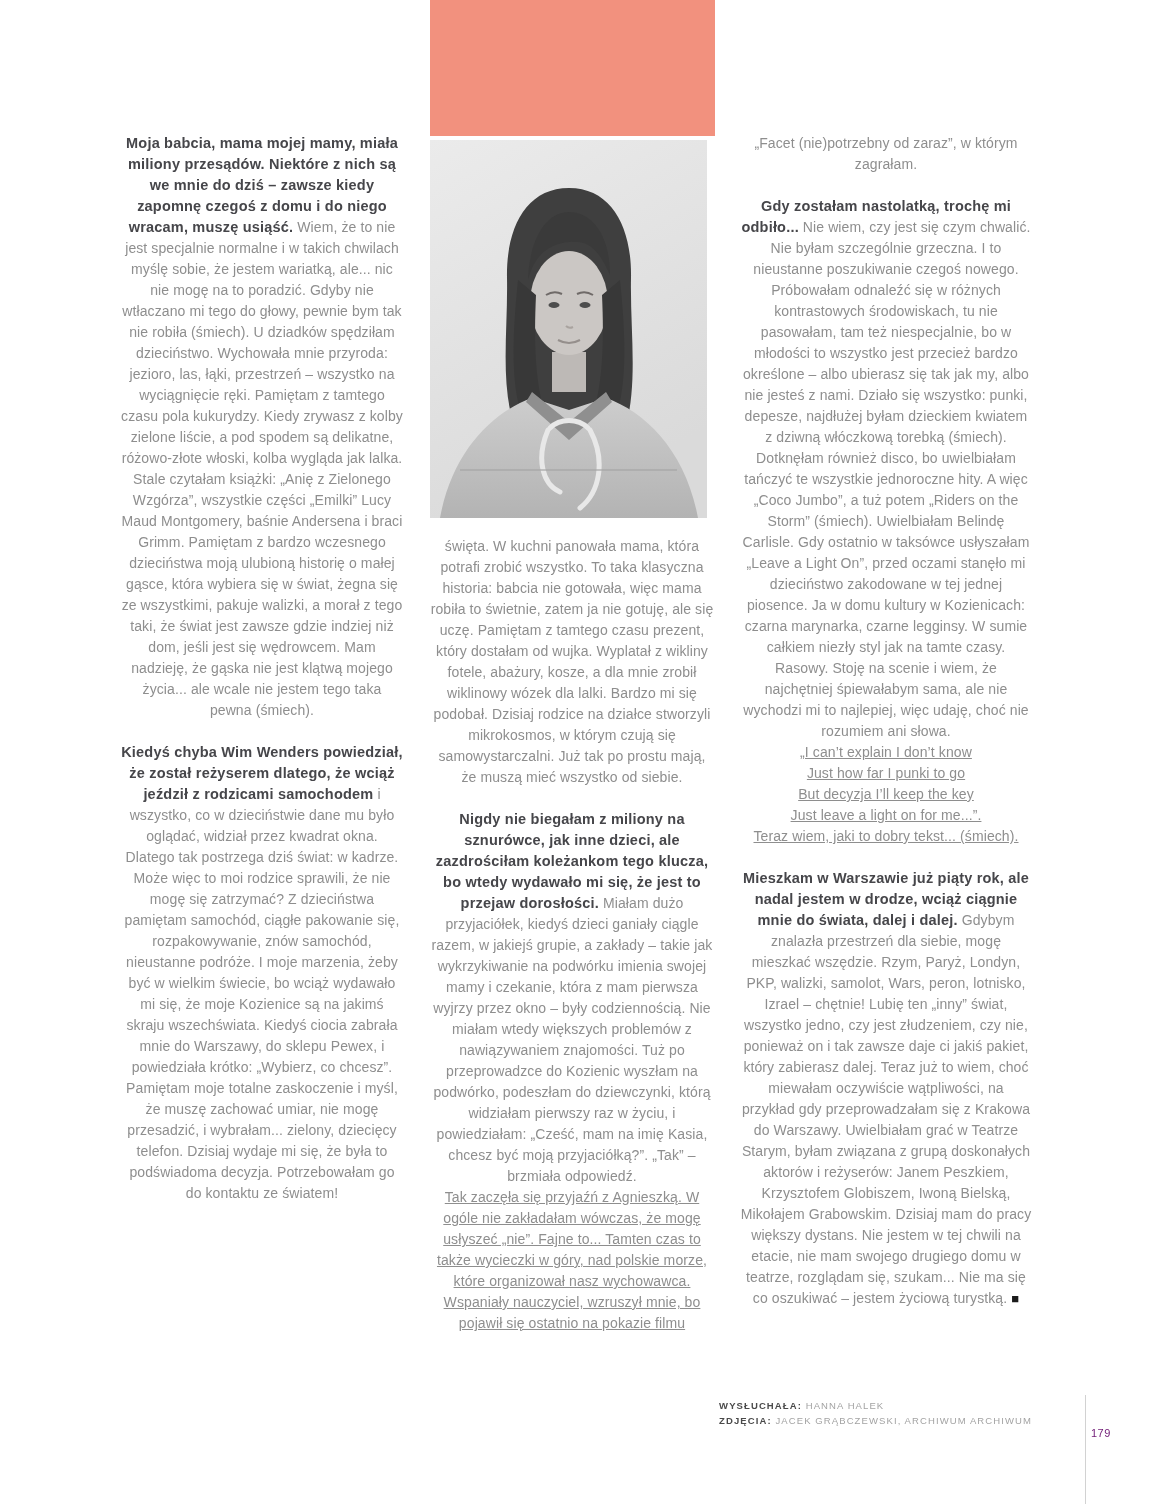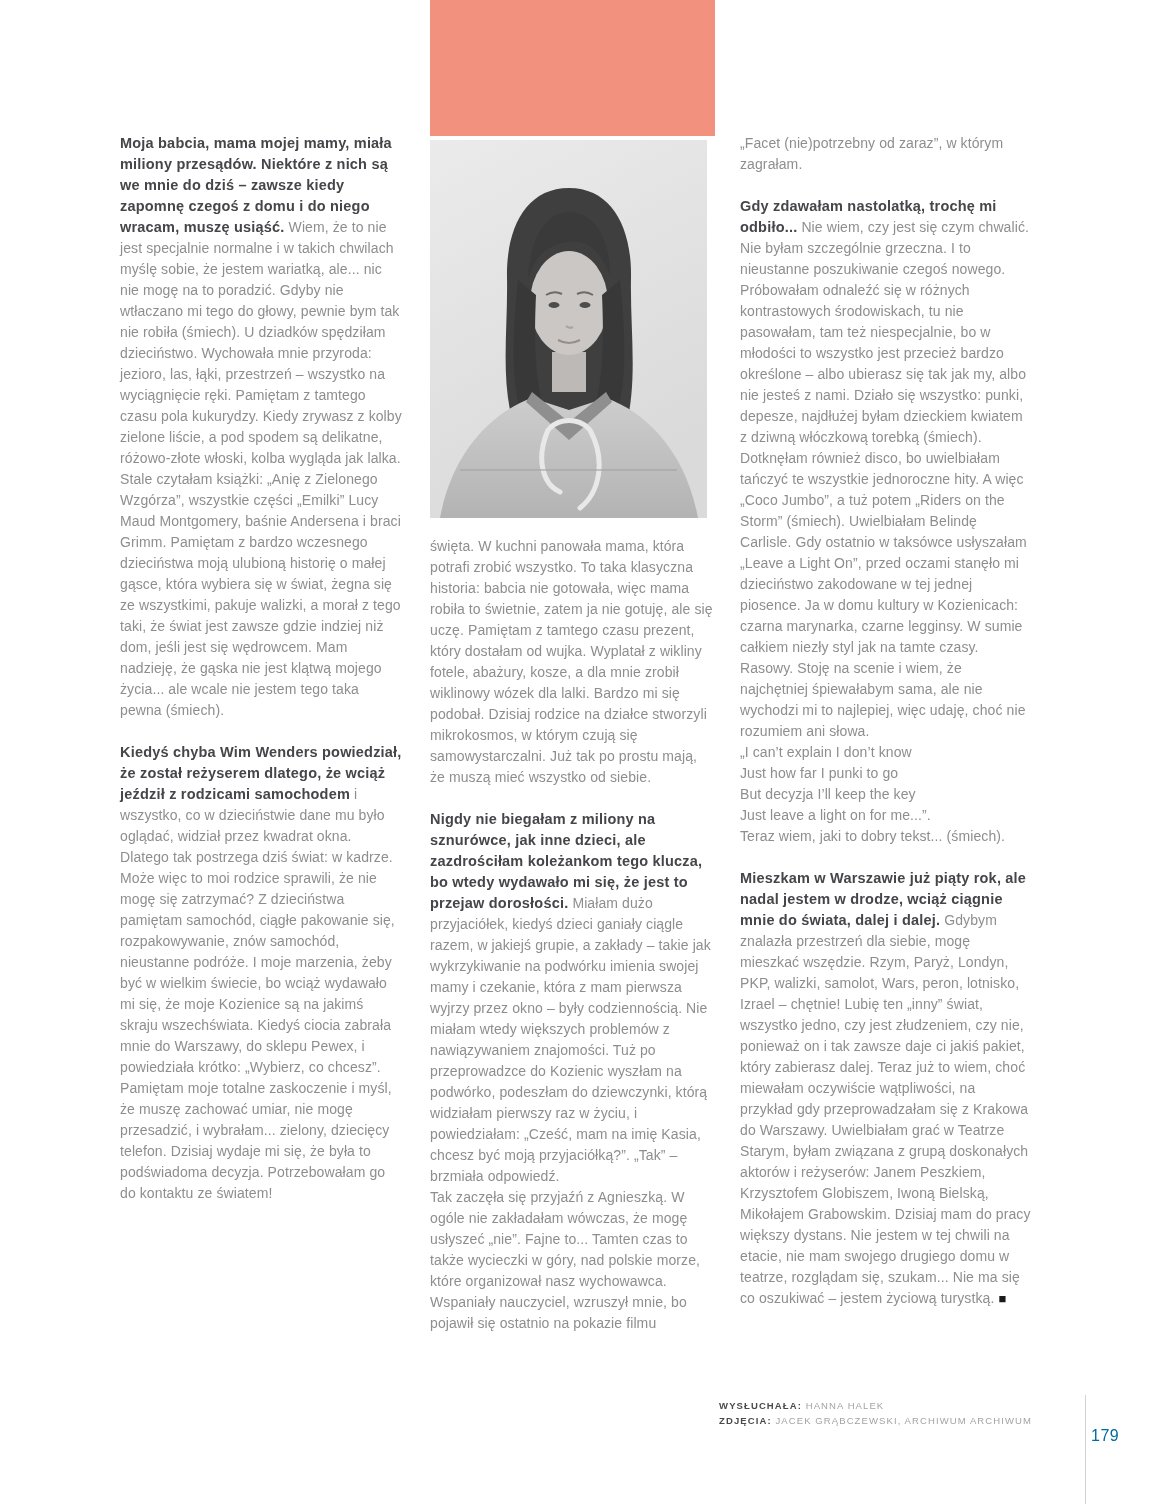--- a/index.html
+++ b/index.html
@@ -18,27 +18,28 @@
   .photo-frame{
     position:absolute;left:430px;top:140px;width:277px;height:378px;
   }
   .photo-frame svg{display:block;width:100%;height:100%;}
   
   .col{
     position:absolute;
     font-size:14px;line-height:21px;
     color:#8e8e8e;
     letter-spacing:0.1px;
+    text-align:center;
   }
   .col-left{left:120px;top:133px;width:284px;}
   .col-mid{left:430px;top:536px;width:284px;}
   .col-right{left:740px;top:133px;width:292px;}
   .para{margin:0 0 0 0;}
   .para + .para{margin-top:21px;}
-  .para.no-gap{margin-top:0;}
+  .para.no-gap{margin-top:0;text-decoration:underline;}
   .lead{
     font-weight:700;
     font-size:14.5px;
     color:#46464a;
     letter-spacing:0.2px;
   }
   .lead:empty{display:none;}
   .lyric-line{margin:0;}
   .end-mark{color:#1b1b1b;font-size:13px;}
   
@@ -50,21 +51,21 @@
     color:#a3a3a3;
   }
   .credits .label{font-weight:700;color:#4a4a4a;}
   
   .folio-rule{
     position:absolute;left:1085px;top:1395px;width:1px;height:109px;
     background:#d2d2d2;
   }
   .folio-number{
     position:absolute;left:1091px;top:1427px;
-    font-size:16px;color:#0369a1;letter-spacing:0.5px;
+    font-size:11px;color:#701a75;letter-spacing:0.5px;
   }
 </style>
 </head>
 <body>
 
 <div id="page">
 
   <div class="accent-block"></div>
 
   <div class="photo-frame">
@@ -135,21 +136,21 @@
       <span>Tak zaczęła się przyjaźń z Agnieszką. W ogóle nie zakładałam wówczas, że mogę usłyszeć „nie”. Fajne to... Tamten czas to także wycieczki w góry, nad polskie morze, które organizował nasz wychowawca. Wspaniały nauczyciel, wzruszył mnie, bo pojawił się ostatnio na pokazie filmu</span>
     </p>
   </div>
 
   <div class="col col-right">
     <p class="para">
       
       <span>„Facet (nie)potrzebny od zaraz”, w którym zagrałam.</span>
     </p>
     <p class="para">
-      <strong class="lead">Gdy zdawałam nastolatką, trochę mi odbiło...</strong>
+      <strong class="lead">Gdy zostałam nastolatką, trochę mi odbiło...</strong>
       <span>Nie wiem, czy jest się czym chwalić. Nie byłam szczególnie grzeczna. I to nieustanne poszukiwanie czegoś nowego. Próbowałam odnaleźć się w różnych kontrastowych środowiskach, tu nie pasowałam, tam też niespecjalnie, bo w młodości to wszystko jest przecież bardzo określone – albo ubierasz się tak jak my, albo nie jesteś z nami. Działo się wszystko: punki, depesze, najdłużej byłam dzieckiem kwiatem z dziwną włóczkową torebką (śmiech). Dotknęłam również disco, bo uwielbiałam tańczyć te wszystkie jednoroczne hity. A więc „Coco Jumbo”, a tuż potem „Riders on the Storm” (śmiech). Uwielbiałam Belindę Carlisle. Gdy ostatnio w taksówce usłyszałam „Leave a Light On”, przed oczami stanęło mi dzieciństwo zakodowane w tej jednej piosence. Ja w domu kultury w Kozienicach: czarna marynarka, czarne legginsy. W sumie całkiem niezły styl jak na tamte czasy. Rasowy. Stoję na scenie i wiem, że najchętniej śpiewałabym sama, ale nie wychodzi mi to najlepiej, więc udaję, choć nie rozumiem ani słowa.</span>
     </p>
     <div class="para no-gap">
       <div class="lyric-line">„I can’t explain I don’t know</div>
       <div class="lyric-line">Just how far I punki to go</div>
       <div class="lyric-line">But decyzja I’ll keep the key</div>
       <div class="lyric-line">Just leave a light on for me...”.</div>
       <div class="lyric-line">Teraz wiem, jaki to dobry tekst... (śmiech).</div>
     </div>
     <p class="para">

